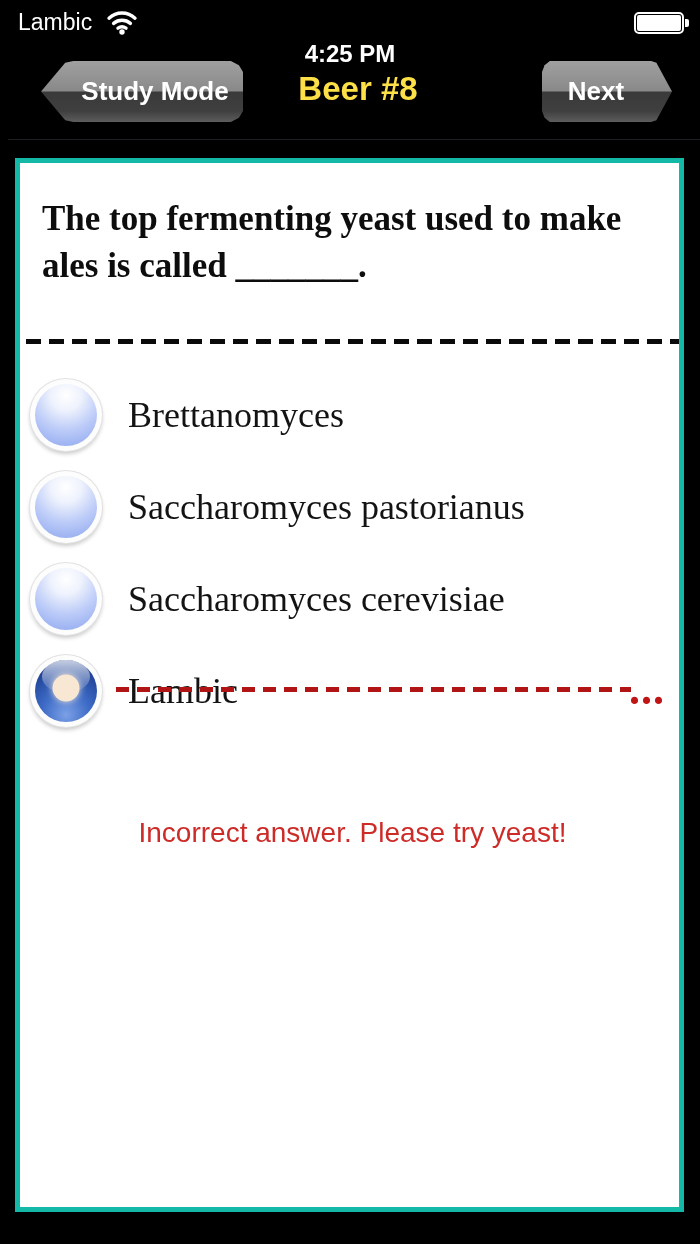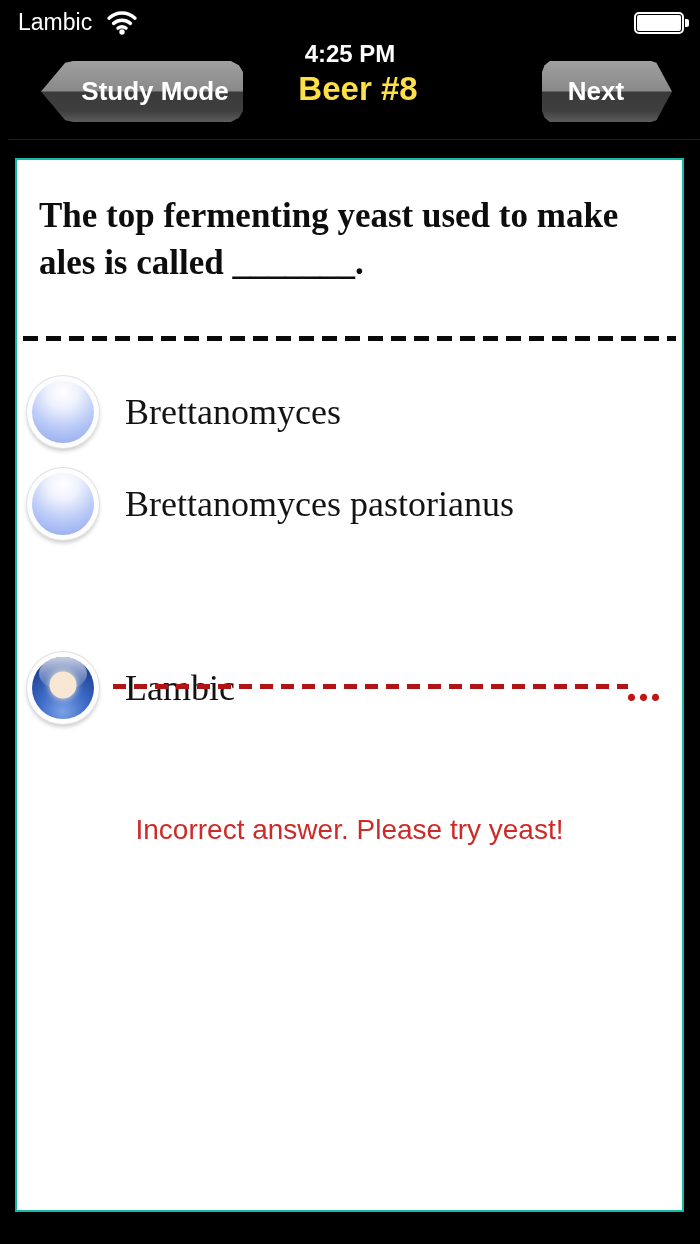--- a/index.html
+++ b/index.html
@@ -39,21 +39,21 @@
     left:33px; width:202px; padding-left:26px;
     clip-path:polygon(0% 50%, 12% 3%, 16% 0%, 94% 0%, 98% 7%, 100% 18%, 100% 82%, 98% 93%, 94% 100%, 16% 100%, 12% 97%);
   }
   .btn-next {
     left:534px; width:130px; padding-right:22px;
     clip-path:polygon(0% 18%, 2% 7%, 6% 0%, 84% 0%, 88% 3%, 100% 50%, 88% 97%, 84% 100%, 6% 100%, 2% 93%, 0% 82%);
   }
 
   
   .card { position:absolute; left:15px; top:158px; width:669px; height:1054px;
-          background:#fff; border:2px solid #14b8a6; }
+          background:#fff; border:5px solid #14b8a6; }
 
   .question {
     position:absolute; left:22px; top:32px; width:620px;
     font-family:"Liberation Serif", serif; font-weight:bold;
     font-size:35px; line-height:47px; color:#0d0d0d;
   }
 
   .separator {
     position:absolute; left:6px; top:176px; width:653px; height:5px;
     background:repeating-linear-gradient(90deg, #0a0a0a 0 15px, transparent 15px 23px);
@@ -139,23 +139,29 @@
     <span class="radio">
         <span class="sphere"></span>
       </span>
     <span class="option-label">Brettanomyces</span>
   </div>
 
   <div class="option opt-2">
     <span class="radio">
         <span class="sphere"></span>
       </span>
-    <span class="option-label">Brettanomyces pastorianus</span>
+    <span class="option-label">Saccharomyces pastorianus</span>
   </div>
 
+  <div class="option opt-3">
+    <span class="radio">
+        <span class="sphere"></span>
+      </span>
+    <span class="option-label">Saccharomyces cerevisiae</span>
+  </div>
 
   <div class="option opt-4">
     <span class="radio selected">
       <span class="sphere"></span>
       <span class="gloss"></span>
       <span class="dot"></span>
     </span>
     <span class="option-label">Lambic</span>
     <span class="strike-line"></span>
     <span class="strike-dots">...</span>

